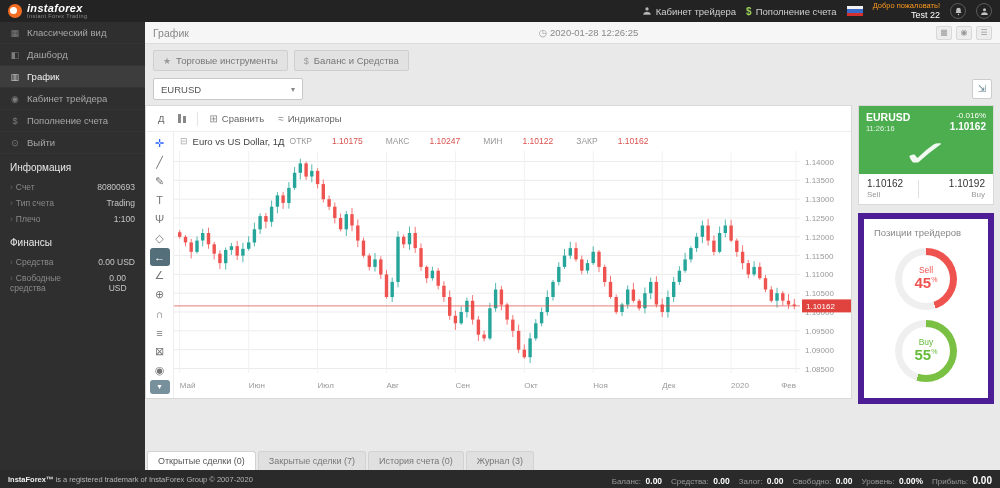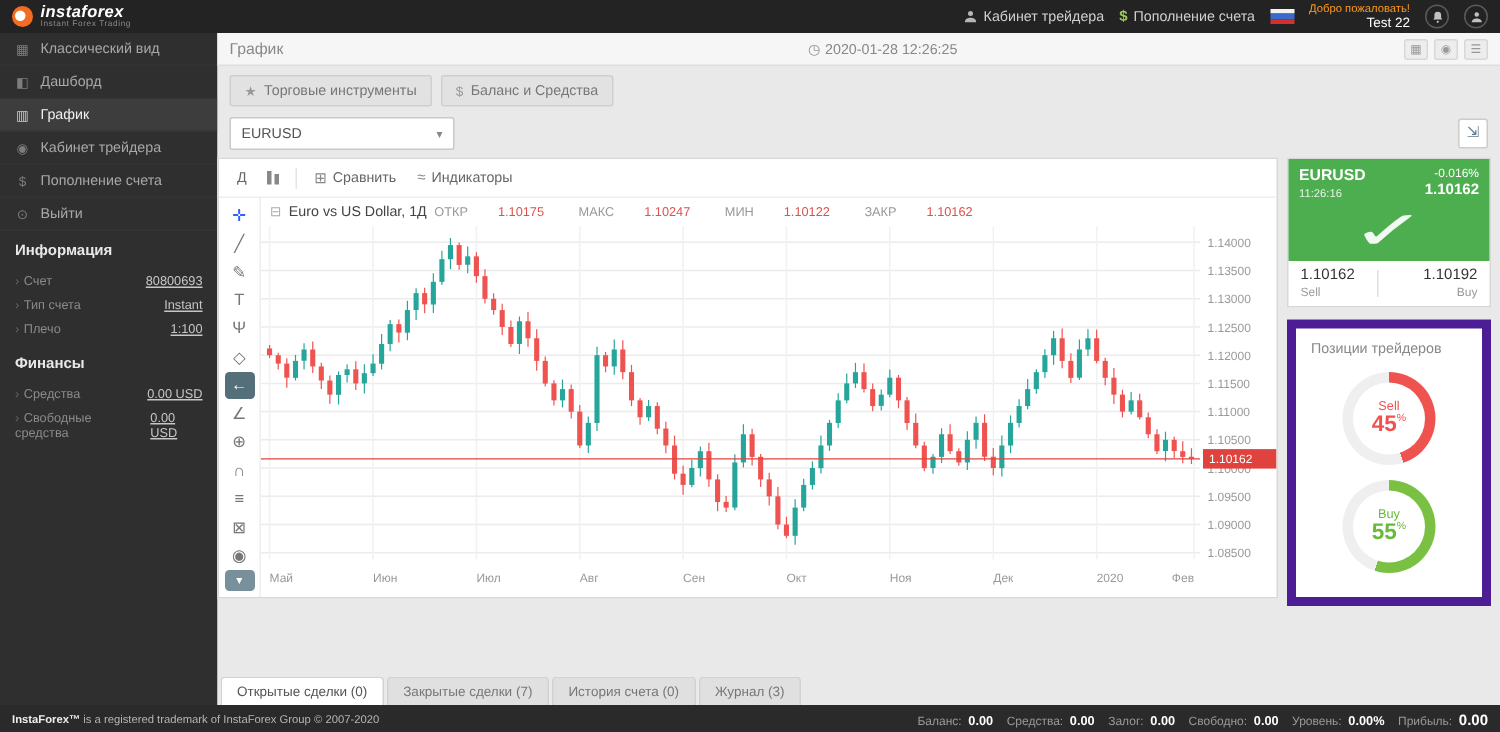--- a/index.html
+++ b/index.html
@@ -30,24 +30,24 @@
   
   .body-row { flex:1; display:flex; min-height:0; }
 
   
   .sidebar { width:145px; flex:0 0 145px; background:#2f2f2f; color:#bbb; overflow:hidden; }
   .side-item { display:flex; align-items:center; gap:7px; padding:5px 10px; font-size:9.5px; color:#a8a8a8; cursor:pointer; border-bottom:1px solid #343434; }
   .side-item .si { font-style:normal; font-size:9px; color:#7d7d7d; width:10px; text-align:center; }
   .side-item.active { background:#3d3d3d; color:#f0f0f0; }
   .side-item.active .si { color:#d0d0d0; }
   .side-section { padding:8px 10px 2px; }
-  .side-title { color:#e8e8e8; font-size:10px; font-weight:bold; margin-bottom:6px; }
+  .side-title { color:#e8e8e8; font-size:10px; font-weight:normal; margin-bottom:6px; }
   .kv { display:flex; justify-content:space-between; gap:6px; font-size:8.5px; padding:3px 0; }
   .kv .k { color:#8a8a8a; } .kv .k i { font-style:normal; color:#666; margin-right:3px; }
-  .kv .v { color:#c6c6c6; text-align:left;text-decoration:underline; }
+  .kv .v { color:#c6c6c6; text-align:center; }
 
   
   .main { flex:1; display:flex; flex-direction:column; min-width:0; background:#e9e9e9; }
   .main-header { height:22px; flex:0 0 22px; background:#f6f6f6; border-bottom:1px solid #ddd; display:flex; align-items:center; padding:0 8px; position:relative; }
   .page-title { color:#888; font-size:10.5px; }
   .datetime { position:absolute; left:0; right:0; text-align:center; color:#888; font-size:9.5px; pointer-events:none;padding-left:32px; }
   .datetime i { font-style:normal; margin-right:3px; color:#999; }
   .header-icons { margin-left:auto; display:flex; gap:4px; z-index:1; }
   .header-icons button { width:16px; height:14px; font-size:8px; color:#999; background:#ededed; border:1px solid #d8d8d8; border-radius:2px; cursor:pointer; line-height:1; }
 
@@ -206,21 +206,21 @@
         </nav>
       <div class="side-section">
         <div class="side-title">Информация</div>
         <div id="info-rows">
             <div class="kv">
   <span class="k"><i>›</i>Счет</span>
               <span class="v">80800693</span>
             </div>
             <div class="kv">
   <span class="k"><i>›</i>Тип счета</span>
-              <span class="v">Instant</span>
+              <span class="v">Trading</span>
             </div>
             <div class="kv">
   <span class="k"><i>›</i>Плечо</span>
               <span class="v">1:100</span>
             </div>
           </div>
       </div>
       <div class="side-section">
         <div class="side-title">Финансы</div>
         <div id="finance-rows">

